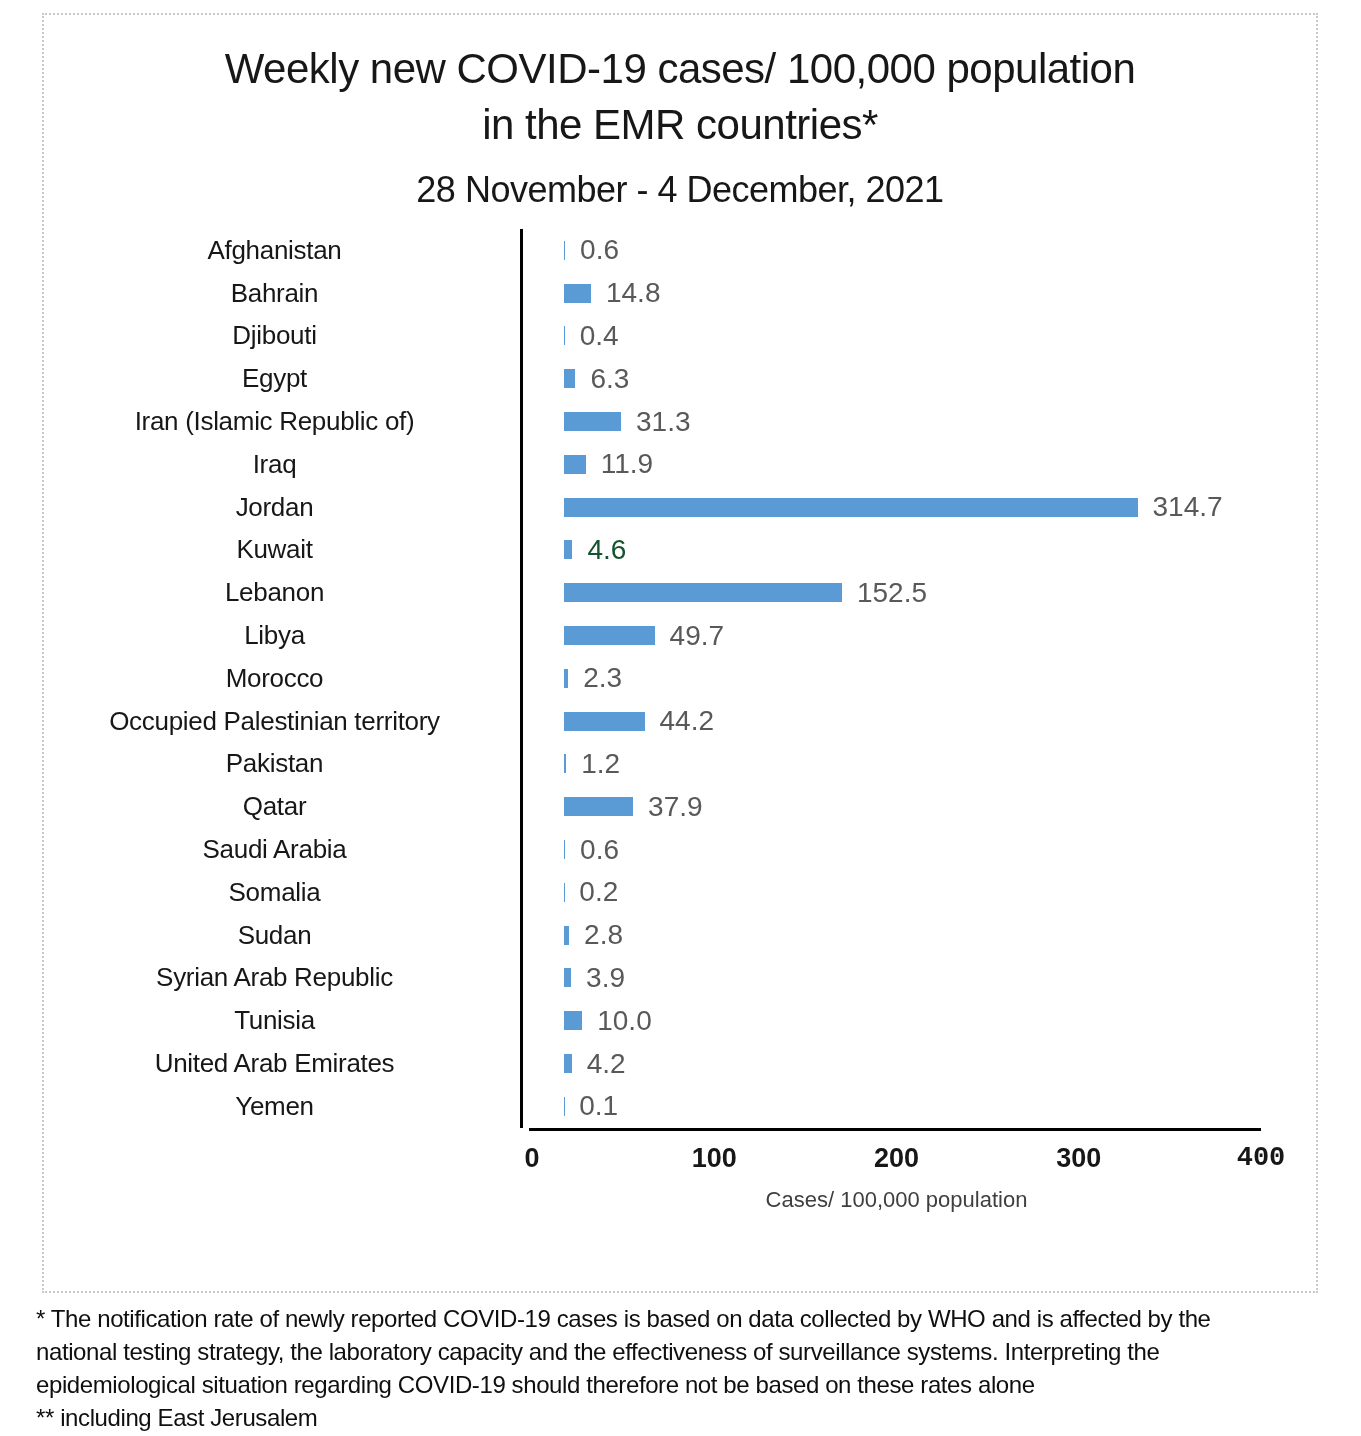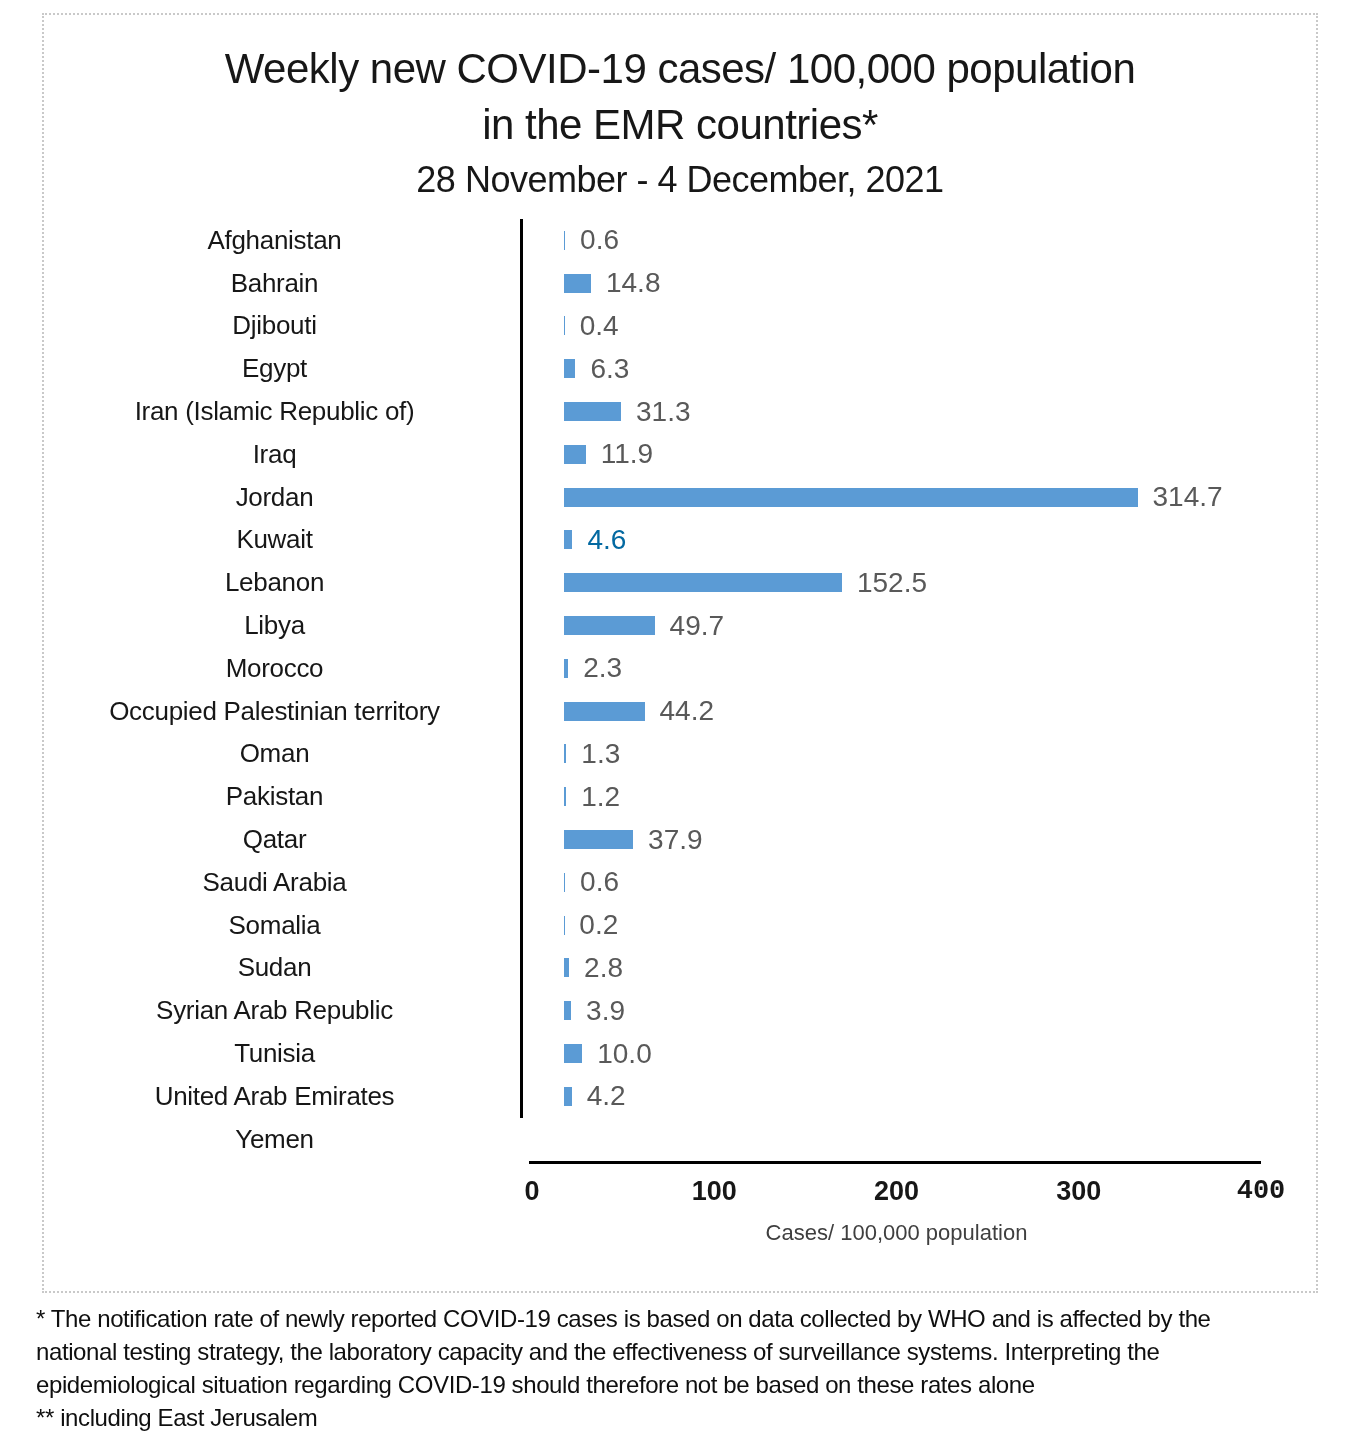--- a/index.html
+++ b/index.html
@@ -27,21 +27,21 @@
   }
   .chart-title {
     margin-top: 26px;
     text-align: center;
     font-size: 42px;
     line-height: 56px;
     color: #171717;
     letter-spacing: -0.5px;
   }
   .chart-subtitle {
-    margin-top: 2px;
+    margin-top: 12px;
     text-align: center;
     font-size: 36px;
     line-height: 50px;
     color: #171717;
     letter-spacing: -0.5px;
   }
   .plot {
     margin-top: 14px;
   }
   .row {
@@ -177,21 +177,21 @@
           <div class="country-label">Jordan</div>
           <div class="bar-zone">
             <div class="bar" style="width: 78.675%; background: rgb(91, 155, 213);"></div>
             <div class="value-label" style="color: rgb(89, 89, 89);">314.7</div>
           </div>
         </div>
         <div class="row">
           <div class="country-label">Kuwait</div>
           <div class="bar-zone">
             <div class="bar" style="width: 1.15%; background: rgb(91, 155, 213);"></div>
-            <div class="value-label" style="color: #0369a1; text-align: center;">4.6</div>
+            <div class="value-label" style="color: #14532d; text-align: center;">4.6</div>
           </div>
         </div>
         <div class="row">
           <div class="country-label">Lebanon</div>
           <div class="bar-zone">
             <div class="bar" style="width: 38.125%; background: rgb(91, 155, 213);"></div>
             <div class="value-label" style="color: rgb(89, 89, 89);">152.5</div>
           </div>
         </div>
         <div class="row">
@@ -209,27 +209,20 @@
           </div>
         </div>
         <div class="row">
           <div class="country-label">Occupied Palestinian territory</div>
           <div class="bar-zone">
             <div class="bar" style="width: 11.05%; background: rgb(91, 155, 213);"></div>
             <div class="value-label" style="color: rgb(89, 89, 89);">44.2</div>
           </div>
         </div>
         <div class="row">
-          <div class="country-label">Oman</div>
-          <div class="bar-zone">
-            <div class="bar" style="width: 0.325%; background: rgb(91, 155, 213);"></div>
-            <div class="value-label" style="color: rgb(89, 89, 89);">1.3</div>
-          </div>
-        </div>
-        <div class="row">
           <div class="country-label">Pakistan</div>
           <div class="bar-zone">
             <div class="bar" style="width: 0.3%; background: rgb(91, 155, 213);"></div>
             <div class="value-label" style="color: rgb(89, 89, 89);">1.2</div>
           </div>
         </div>
         <div class="row">
           <div class="country-label">Qatar</div>
           <div class="bar-zone">
             <div class="bar" style="width: 9.475%; background: rgb(91, 155, 213);"></div>
@@ -273,20 +266,24 @@
         </div>
         <div class="row">
           <div class="country-label">United Arab Emirates</div>
           <div class="bar-zone">
             <div class="bar" style="width: 1.05%; background: rgb(91, 155, 213);"></div>
             <div class="value-label" style="color: rgb(89, 89, 89);">4.2</div>
           </div>
         </div>
         <div class="row">
           <div class="country-label">Yemen</div>
+          <div class="bar-zone">
+            <div class="bar" style="width: 0.025%; background: rgb(91, 155, 213);"></div>
+            <div class="value-label" style="color: rgb(89, 89, 89);">0.1</div>
+          </div>
         </div>
       </div>
     <div class="axis-bottom"></div>
     <div class="ticks">
         <div class="tick" style="left: 0%;">0</div>
         <div class="tick" style="left: 25%;">100</div>
         <div class="tick" style="left: 50%;">200</div>
         <div class="tick" style="left: 75%;">300</div>
         <div class="tick" style="left: 100%; font-family: Liberation Mono, monospace;">400</div>
       </div>

